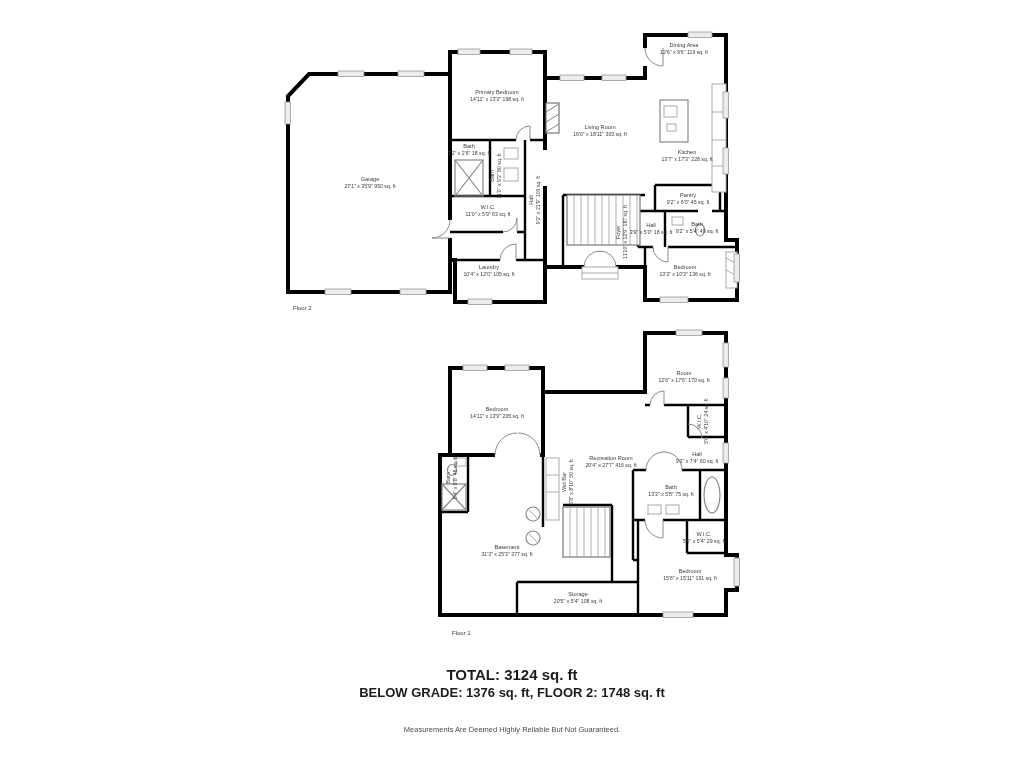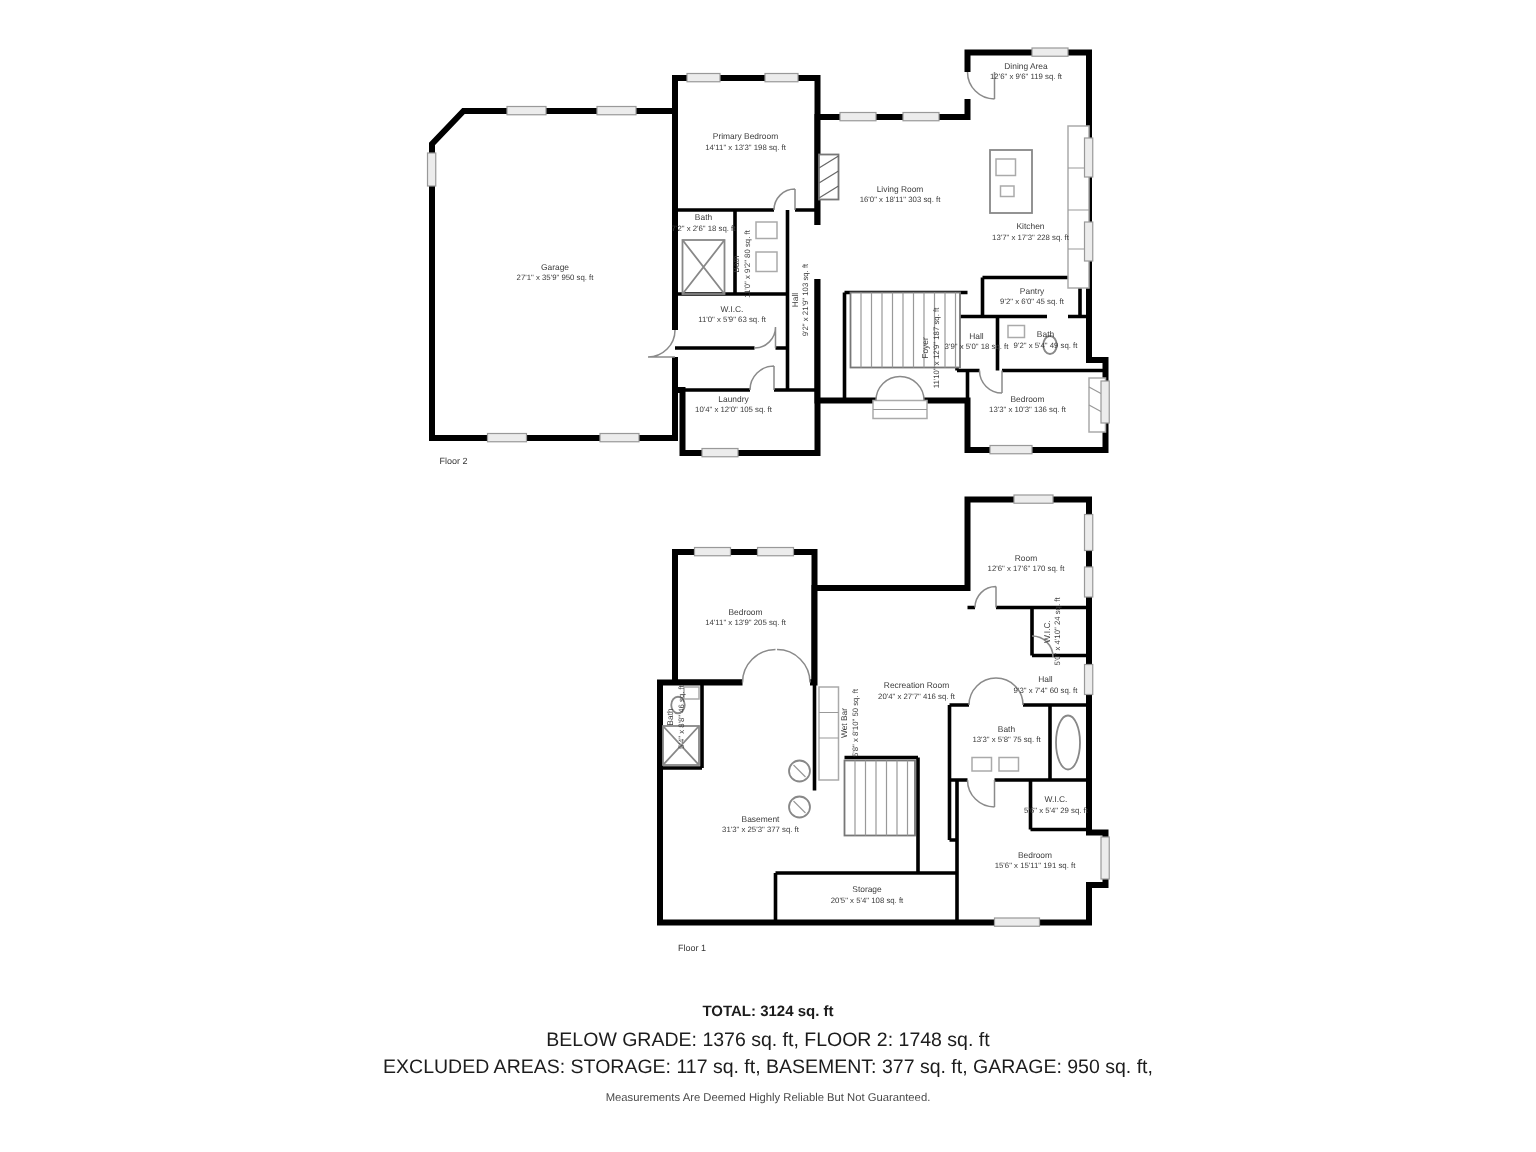--- a/index.html
+++ b/index.html
@@ -16,23 +16,23 @@
   .fixlight{fill:#ffffff;stroke:#aaaaaa;stroke-width:1;}
   .tread{stroke:#999999;stroke-width:0.8;fill:none;}
   .hatch{stroke:#666666;stroke-width:0.8;fill:none;}
   .lbl{position:absolute;transform:translate(-50%,-50%);text-align:center;color:#3c3c3c;
        white-space:nowrap;line-height:1.3;}
   .lbl .n{font-size:5.6px;}
   .lbl .d{font-size:5.2px;}
   .lbl.vert{transform:translate(-50%,-50%) rotate(-90deg);}
   .caption{position:absolute;font-size:6px;color:#333333;}
   .summary{position:absolute;left:0;right:0;top:666px;text-align:center;color:#1c1c1c;}
-  .s-total{font-size:10px;font-weight:700;line-height:18px;}
-  .s-line{font-size:13px;line-height:18px;}
-  .s-disc{font-size:7.5px;color:#4a4a4a;margin-top:7px;}
+  .s-total{font-size:15px;font-weight:700;line-height:18px;}
+  .s-line{font-size:13px;line-height:18px;font-weight:bold;}
+  .s-disc{font-size:7.5px;color:#4a4a4a;margin-top:23px;}
 </style>
 </head>
 <body>
 
 <div id="stage">
 
   <svg width="1024" height="768" viewBox="0 0 1024 768">
 
     <g>
 
@@ -286,17 +286,16 @@
     <div class="n">Storage</div>
     <div class="d">20'5" x 5'4" 108 sq. ft</div>
   </div>
 
   <div class="caption" style="left:293px;top:305px">Floor 2</div>
   <div class="caption" style="left:452px;top:630px">Floor 1</div>
 
   <div class="summary">
     <div class="s-total">TOTAL: 3124 sq. ft</div>
     <div class="s-line">BELOW GRADE: 1376 sq. ft, FLOOR 2: 1748 sq. ft</div>
-    <div class="s-line">EXCLUDED AREAS: STORAGE: 117 sq. ft, BASEMENT: 377 sq. ft, GARAGE: 950 sq. ft,</div>
     <div class="s-disc">Measurements Are Deemed Highly Reliable But Not Guaranteed.</div>
   </div>
 
 </div>
 
 </body></html>

